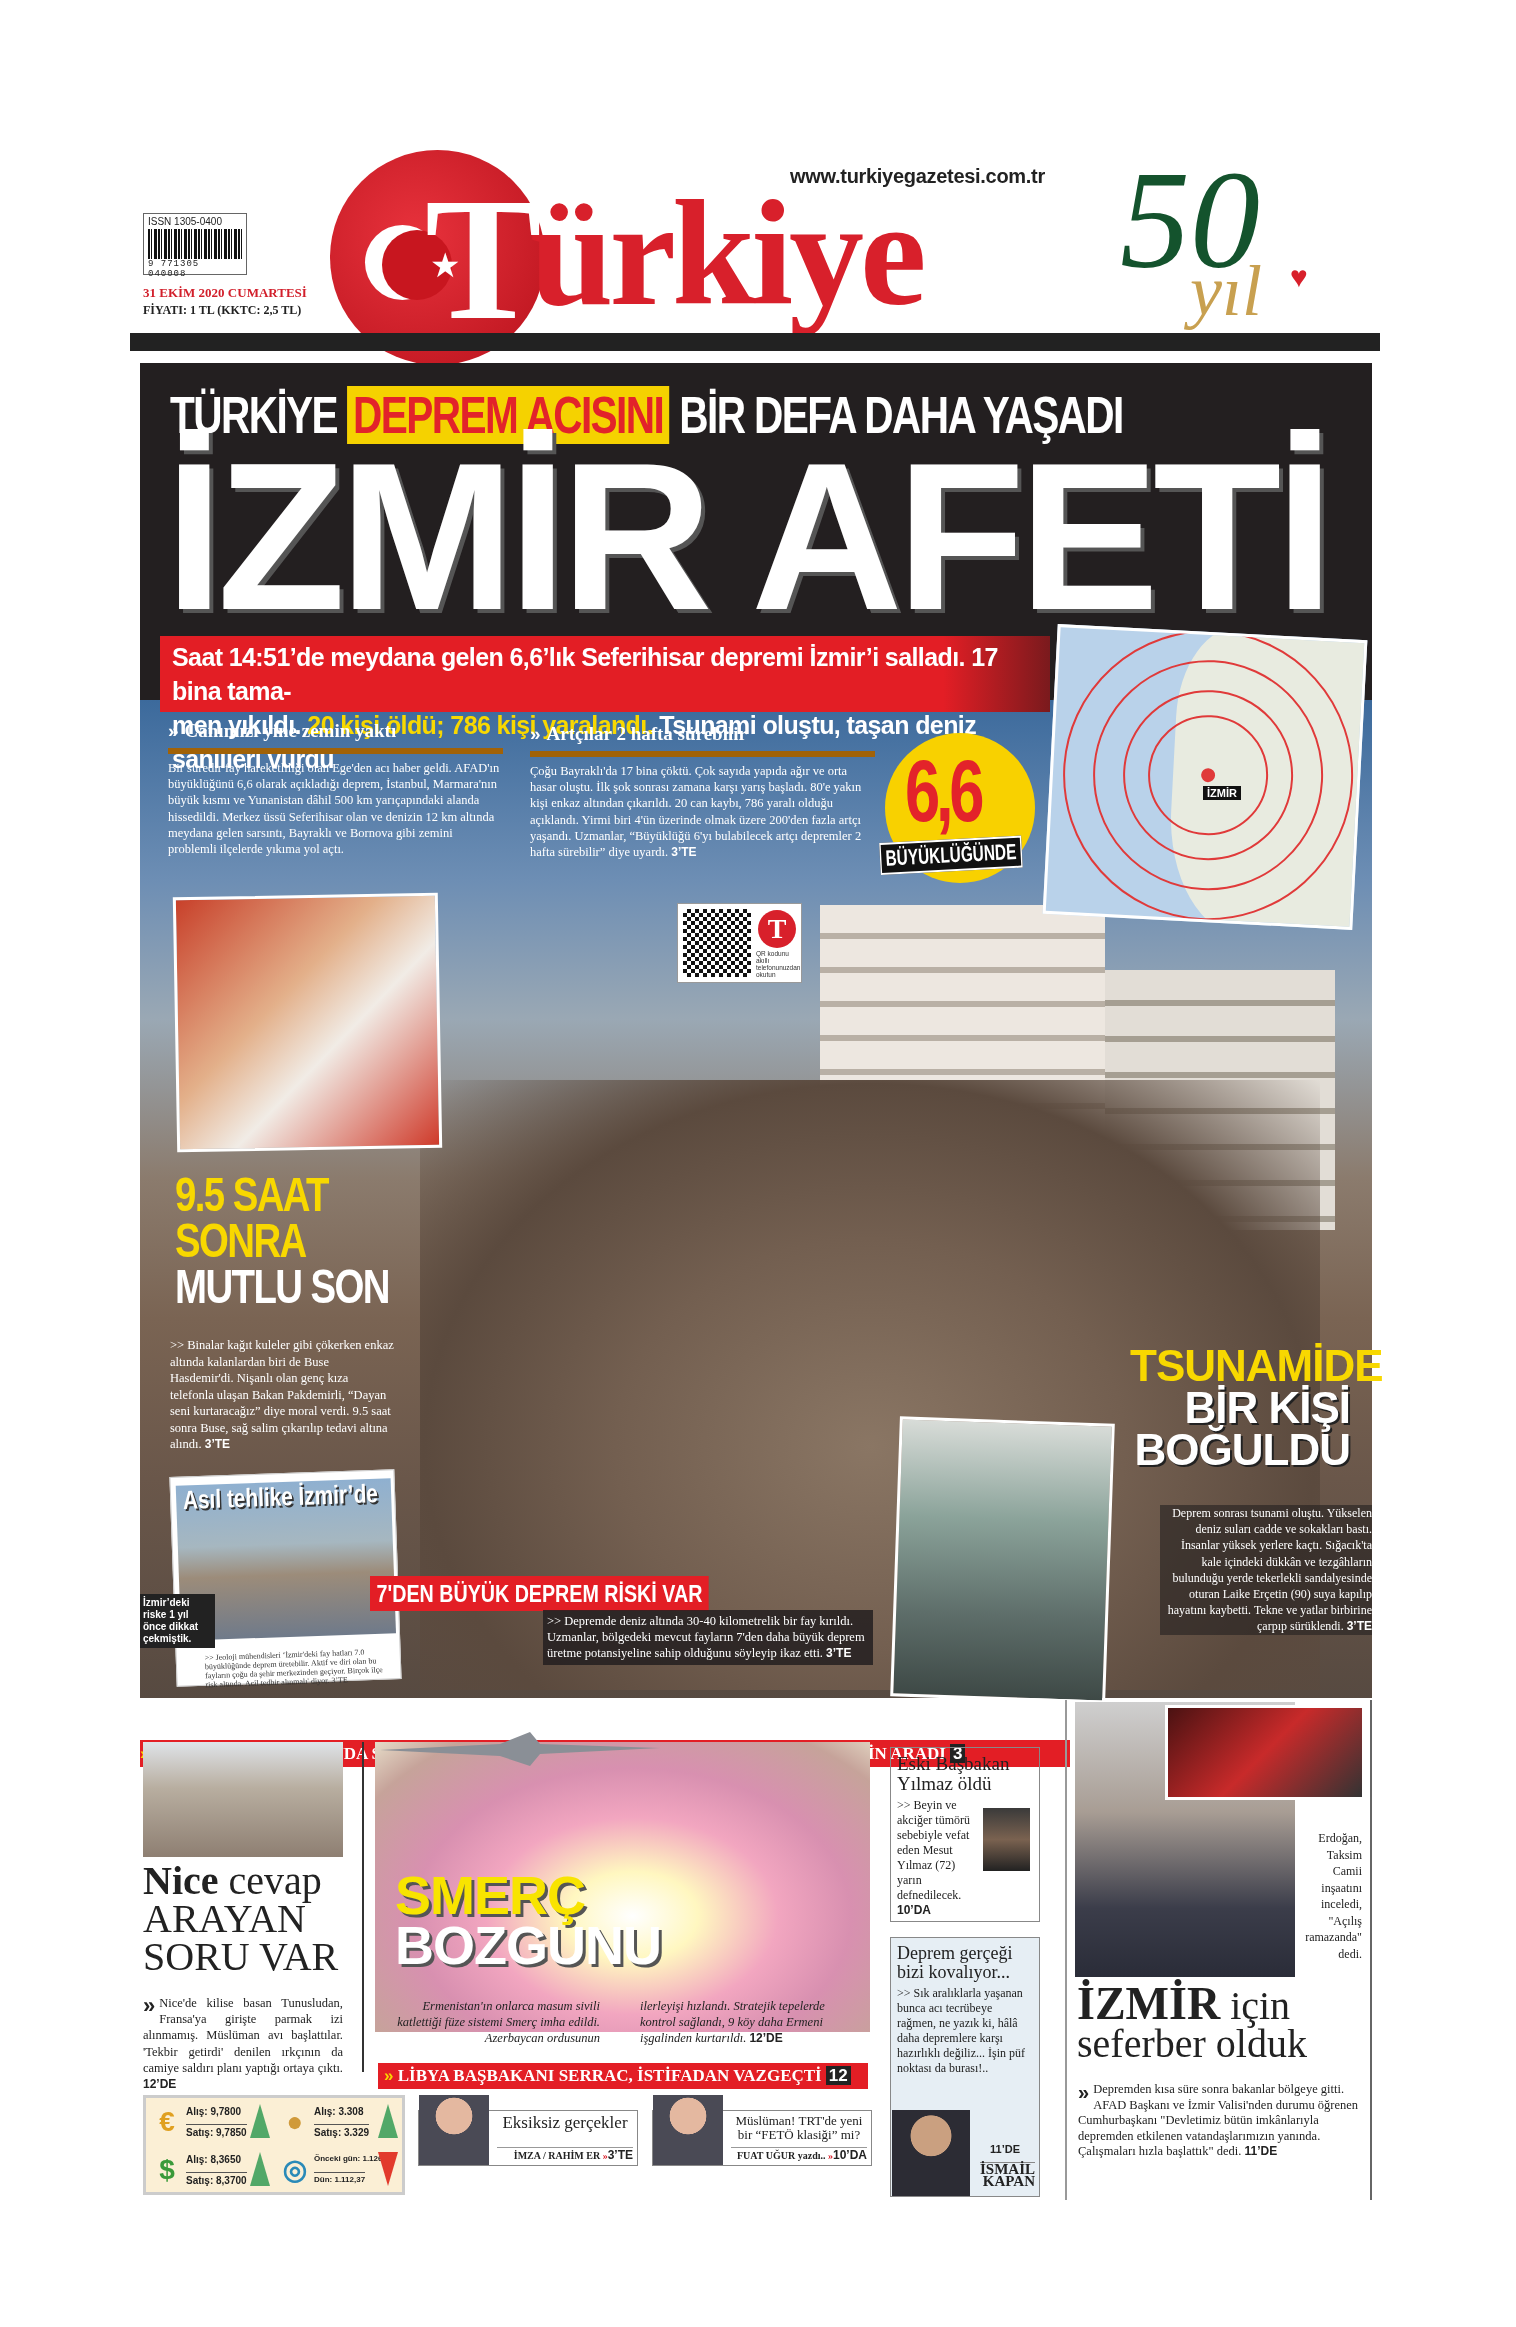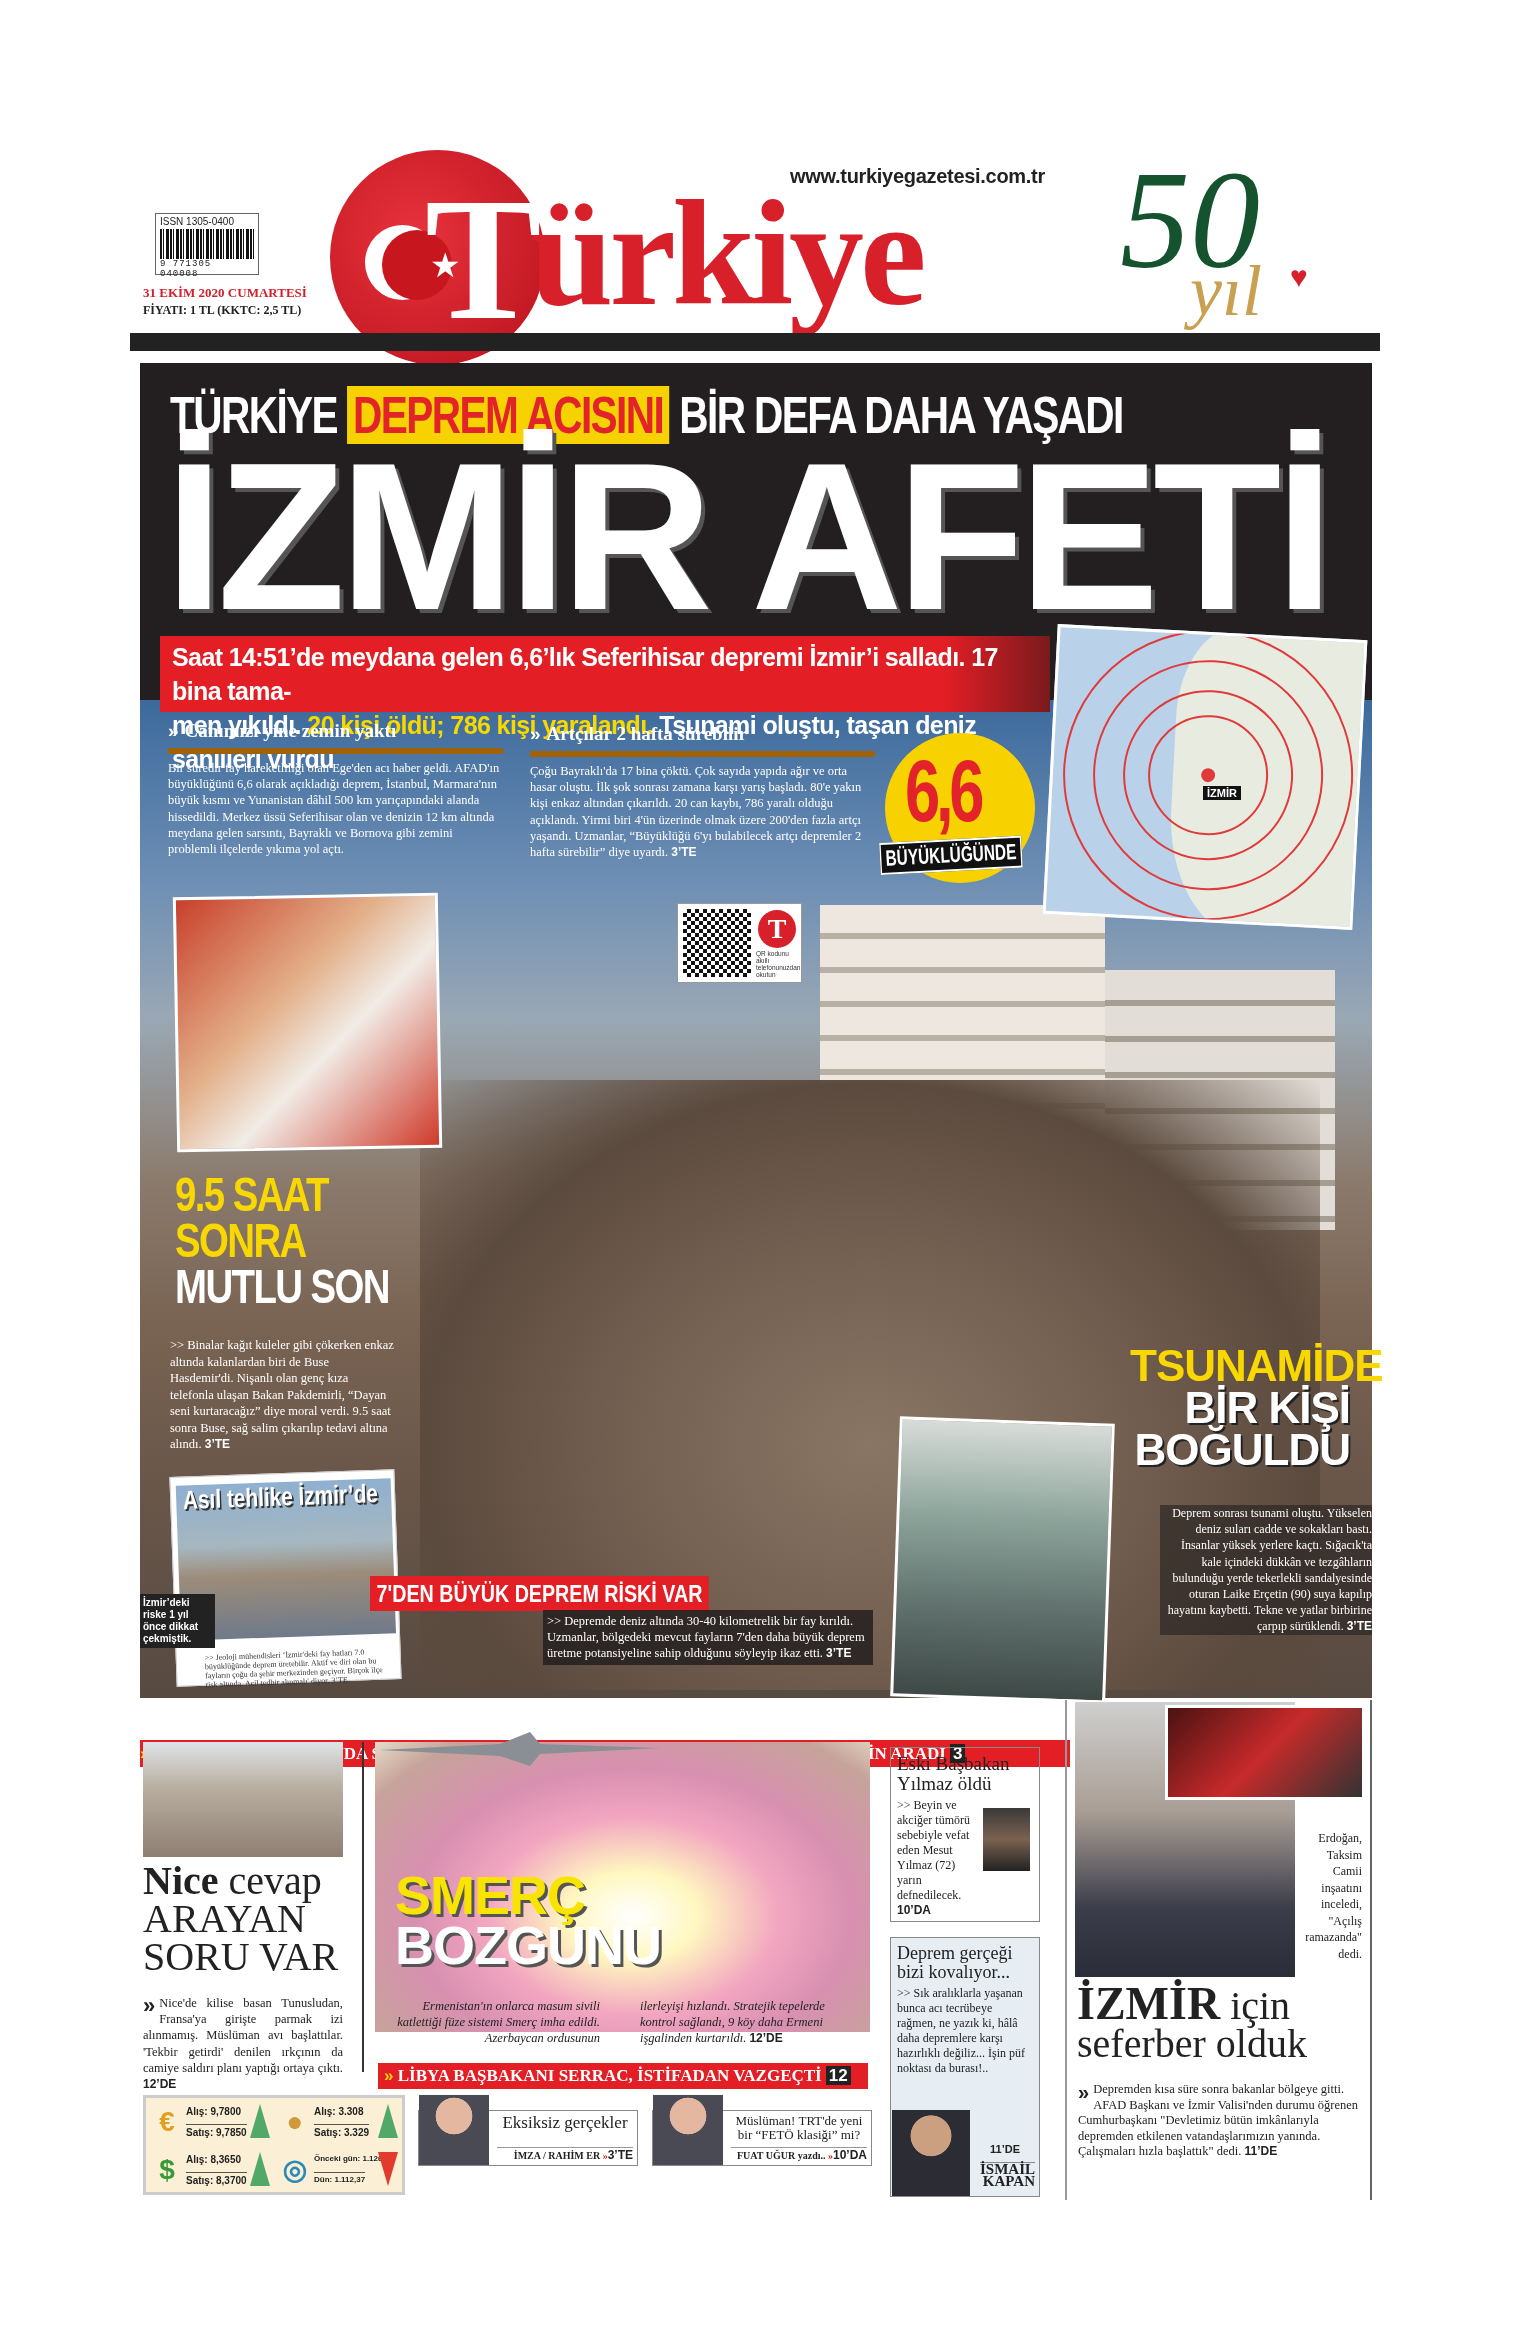--- a/index.html
+++ b/index.html
@@ -1,20 +1,20 @@
 <!DOCTYPE html>
 <html><head>
 <meta charset="utf-8">
 <style>
   *{box-sizing:border-box;margin:0;padding:0;}
   body{width:1516px;height:2327px;background:#ffffff;font-family:"Liberation Serif",serif;position:relative;overflow:hidden;color:#222;}
   .abs{position:absolute;}
   
   #url{left:790px;top:165px;font-family:"Liberation Sans",sans-serif;font-size:20px;color:#222;font-weight:bold;letter-spacing:-0.3px;}
-  #issn-box{left:143px;top:213px;width:104px;height:62px;border:1px solid #666;background:#fff;padding:2px 4px;margin-left:12px;}
+  #issn-box{left:143px;top:213px;width:104px;height:62px;border:1px solid #666;background:#fff;padding:2px 4px;}
   #issn-box .issn{font-family:"Liberation Sans",sans-serif;font-size:10px;color:#222;}
   #issn-box .bars{height:30px;margin-top:2px;background:repeating-linear-gradient(90deg,#111 0 2px,#fff 2px 3px,#111 3px 4px,#fff 4px 6px,#111 6px 9px,#fff 9px 10px);}
   #issn-box .code{font-family:"Liberation Mono",monospace;font-size:9px;letter-spacing:1px;}
   #date{left:143px;top:285px;font-family:"Liberation Serif",serif;font-weight:bold;font-size:13px;color:#d21f2b;}
   #price{left:143px;top:303px;font-family:"Liberation Serif",serif;font-weight:bold;font-size:12px;color:#222;}
   #logo-circle{left:330px;top:150px;width:215px;height:215px;border-radius:50%;background:radial-gradient(circle at 40% 40%,#e8323c,#b8121c);}
   #logo-crescent{left:365px;top:225px;width:75px;height:75px;border-radius:50%;background:#fff;}
   #logo-crescent-cut{left:382px;top:230px;width:70px;height:70px;border-radius:50%;background:#c8161f;}
   #logo-star{left:430px;top:245px;font-size:34px;color:#fff;}
   #logo-T{left:425px;top:172px;font-family:"Liberation Serif",serif;font-weight:bold;font-size:175px;line-height:1;color:#fff;}

